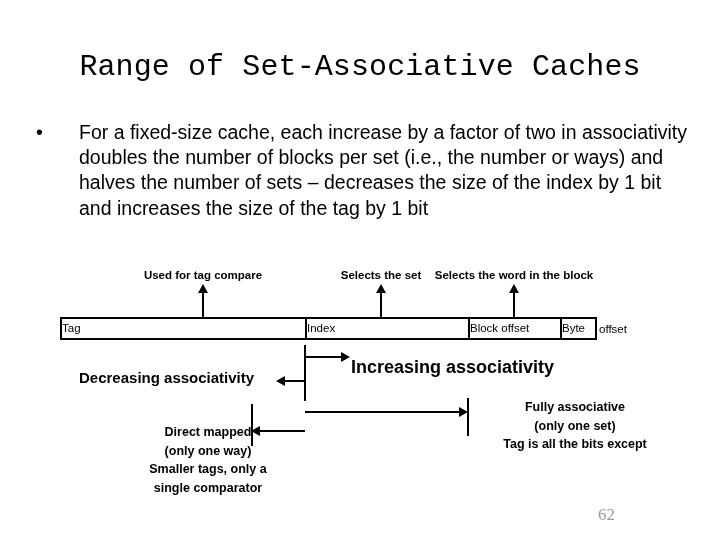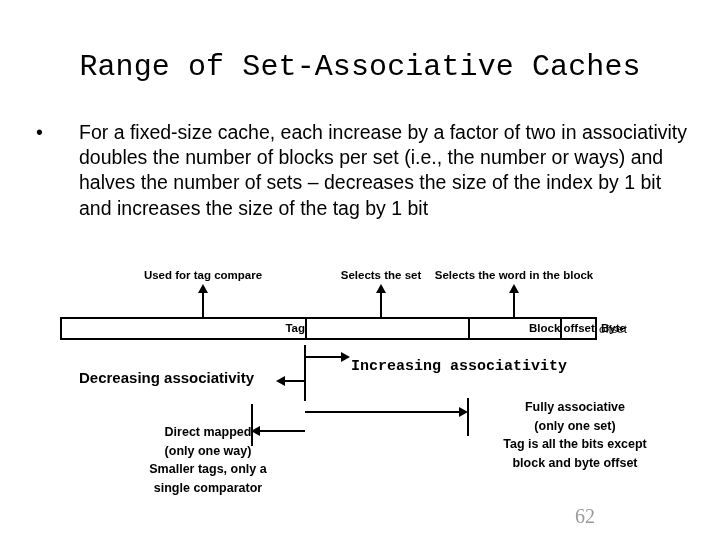--- a/index.html
+++ b/index.html
@@ -86,27 +86,26 @@
     width: 537px;
     height: 23px;
     border: 2px solid #000;
     box-sizing: border-box;
   }
   .bar-cell {
     position: absolute;
     top: 0;
     height: 19px;
     line-height: 19px;
-    text-align: right;
+    text-align: left;
     font-size: 11.5px;
-    font-weight: bold;
+    font-weight: normal;
     color: #000;
     white-space: nowrap;
     box-sizing: border-box;
-    padding-left: 39px;
   }
   .bar-div {
     position: absolute;
     top: 0;
     width: 2px;
     height: 19px;
     background: #000;
   }
   .bar-overflow {
     position: absolute;
@@ -164,23 +163,23 @@
     color: #000;
     white-space: nowrap;
   }
 
   
   #page-number {
     position: absolute;
     left: 575px;
     top: 505px;
     width: 40px;
-    text-align: left;
+    text-align: right;
     font-family: "Liberation Serif", serif;
-    font-size: 20px;
+    font-size: 17px;
     color: #9a9a9a;
   }
 </style>
 </head>
 <body>
 
 <div id="slide">
 
   <div id="slide-title">Range of Set-Associative Caches</div>
 
@@ -201,35 +200,36 @@
     <div class="vline" style="left:380px; top:292px; height:26px;"></div>
     <div class="arrow-up" style="left:376px; top:284px;"></div>
 
     <div class="vline" style="left:513px; top:292px; height:26px;"></div>
     <div class="arrow-up" style="left:509px; top:284px;"></div>
 
     <div id="field-bar">
       <div class="bar-cell" style="left:0px; width:243px;">Tag</div>
       <div class="bar-div" style="left:243px;"></div>
 
+      <div class="bar-cell" style="left:245px; width:161px;">Index</div>
       <div class="bar-div" style="left:406px;"></div>
 
-      <div class="bar-cell" style="left:408px; width:90px;margin-left:20px;">Block offset</div>
+      <div class="bar-cell" style="left:408px; width:90px;">Block offset</div>
       <div class="bar-div" style="left:498px;"></div>
 
       <div class="bar-cell" style="left:500px; width:33px;">Byte</div>
     </div>
 
     <div class="bar-overflow" style="left:599px;">offset</div>
 
     <div class="vline" style="left:304px; top:345px; height:56px;"></div>
 
     <div class="hline" style="left:306px; top:356px; width:35px;"></div>
     <div class="arrow-right" style="left:341px; top:352px;"></div>
-    <div class="dg-label" style="left:351px; top:360px; font-size:15px;font-family:Liberation Mono, monospace;">Increasing associativity</div>
+    <div class="dg-label" style="left:351px; top:360px; font-size:18px;">Increasing associativity</div>
 
     <div class="hline" style="left:285px; top:380px; width:20px;"></div>
     <div class="arrow-left" style="left:276px; top:376px;"></div>
     <div class="dg-label" style="left:79px; top:371px; font-size:15px;">Decreasing associativity</div>
 
     <div class="vline" style="left:251px; top:404px; height:42px;"></div>
 
     <div class="vline" style="left:467px; top:398px; height:38px;"></div>
 
     <div class="hline" style="left:305px; top:411px; width:155px;"></div>
@@ -242,20 +242,19 @@
       <div>Direct mapped</div>
       <div>(only one way)</div>
       <div>Smaller tags, only a</div>
       <div>single comparator</div>
     </div>
 
     <div class="dg-block" style="left:470px; top:398px; width:210px;">
       <div>Fully associative</div>
       <div>(only one set)</div>
       <div>Tag is all the bits except</div>
-      <div>block and byte offset</div>
     </div>
 
   </div>
 
   <div id="page-number">62</div>
 
 </div>
 
 </body></html>

